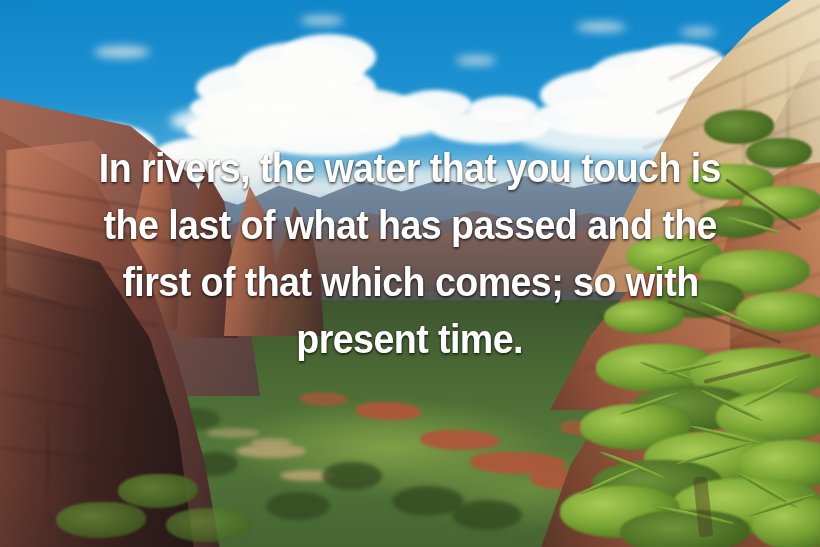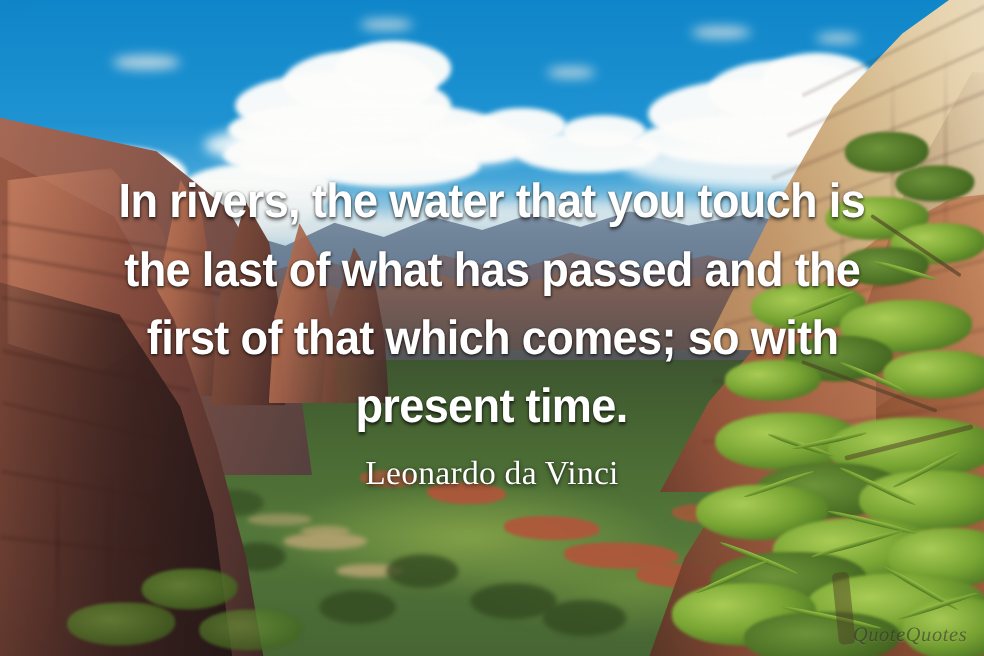--- a/index.html
+++ b/index.html
@@ -419,18 +419,16 @@
     <div class="foliage-blob dark" style="left:166px;top:508px;width:86px;height:34px;opacity:.7;"></div>
   </div>
 
   <div class="vignette"></div>
 
   <div class="quote-wrap">
     <div class="quote-line">In rivers, the water that you touch is</div>
     <div class="quote-line">the last of what has passed and the</div>
     <div class="quote-line">first of that which comes; so with</div>
     <div class="quote-line">present time.</div>
-    <div class="attribution">Leonardo da Vinci</div>
-  </div>
-
-  <div class="watermark">QuoteQuotes</div>
+  </div>
+
 
 </div>
 
 </body></html>

